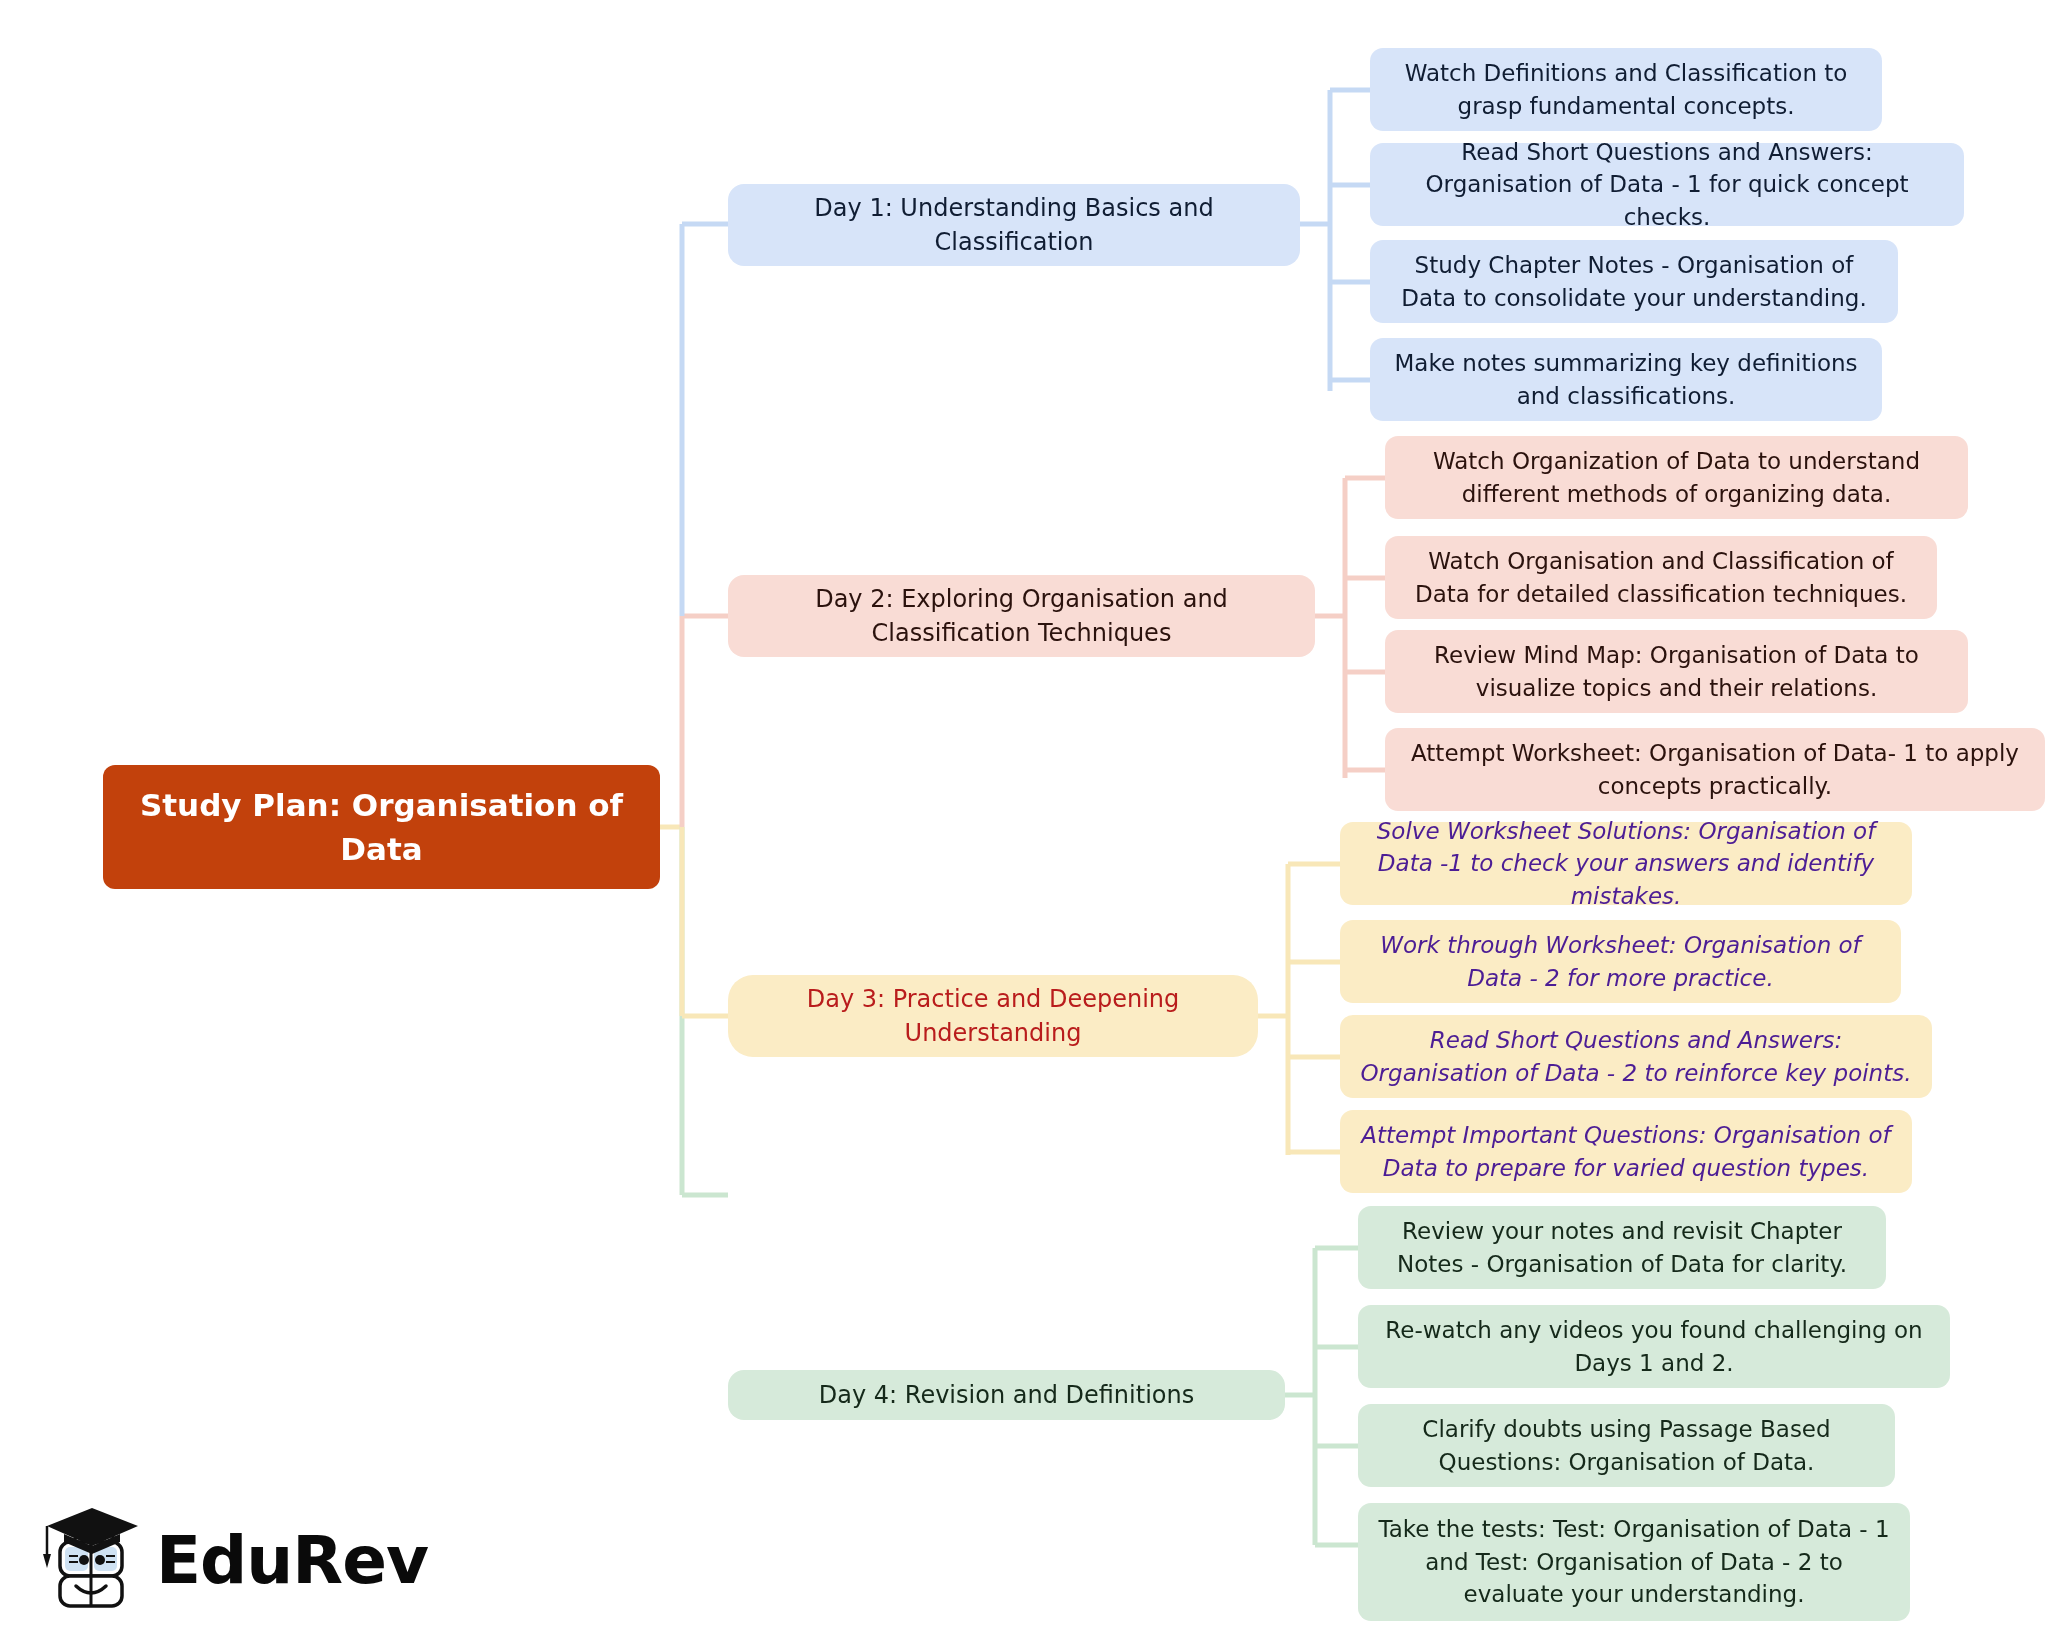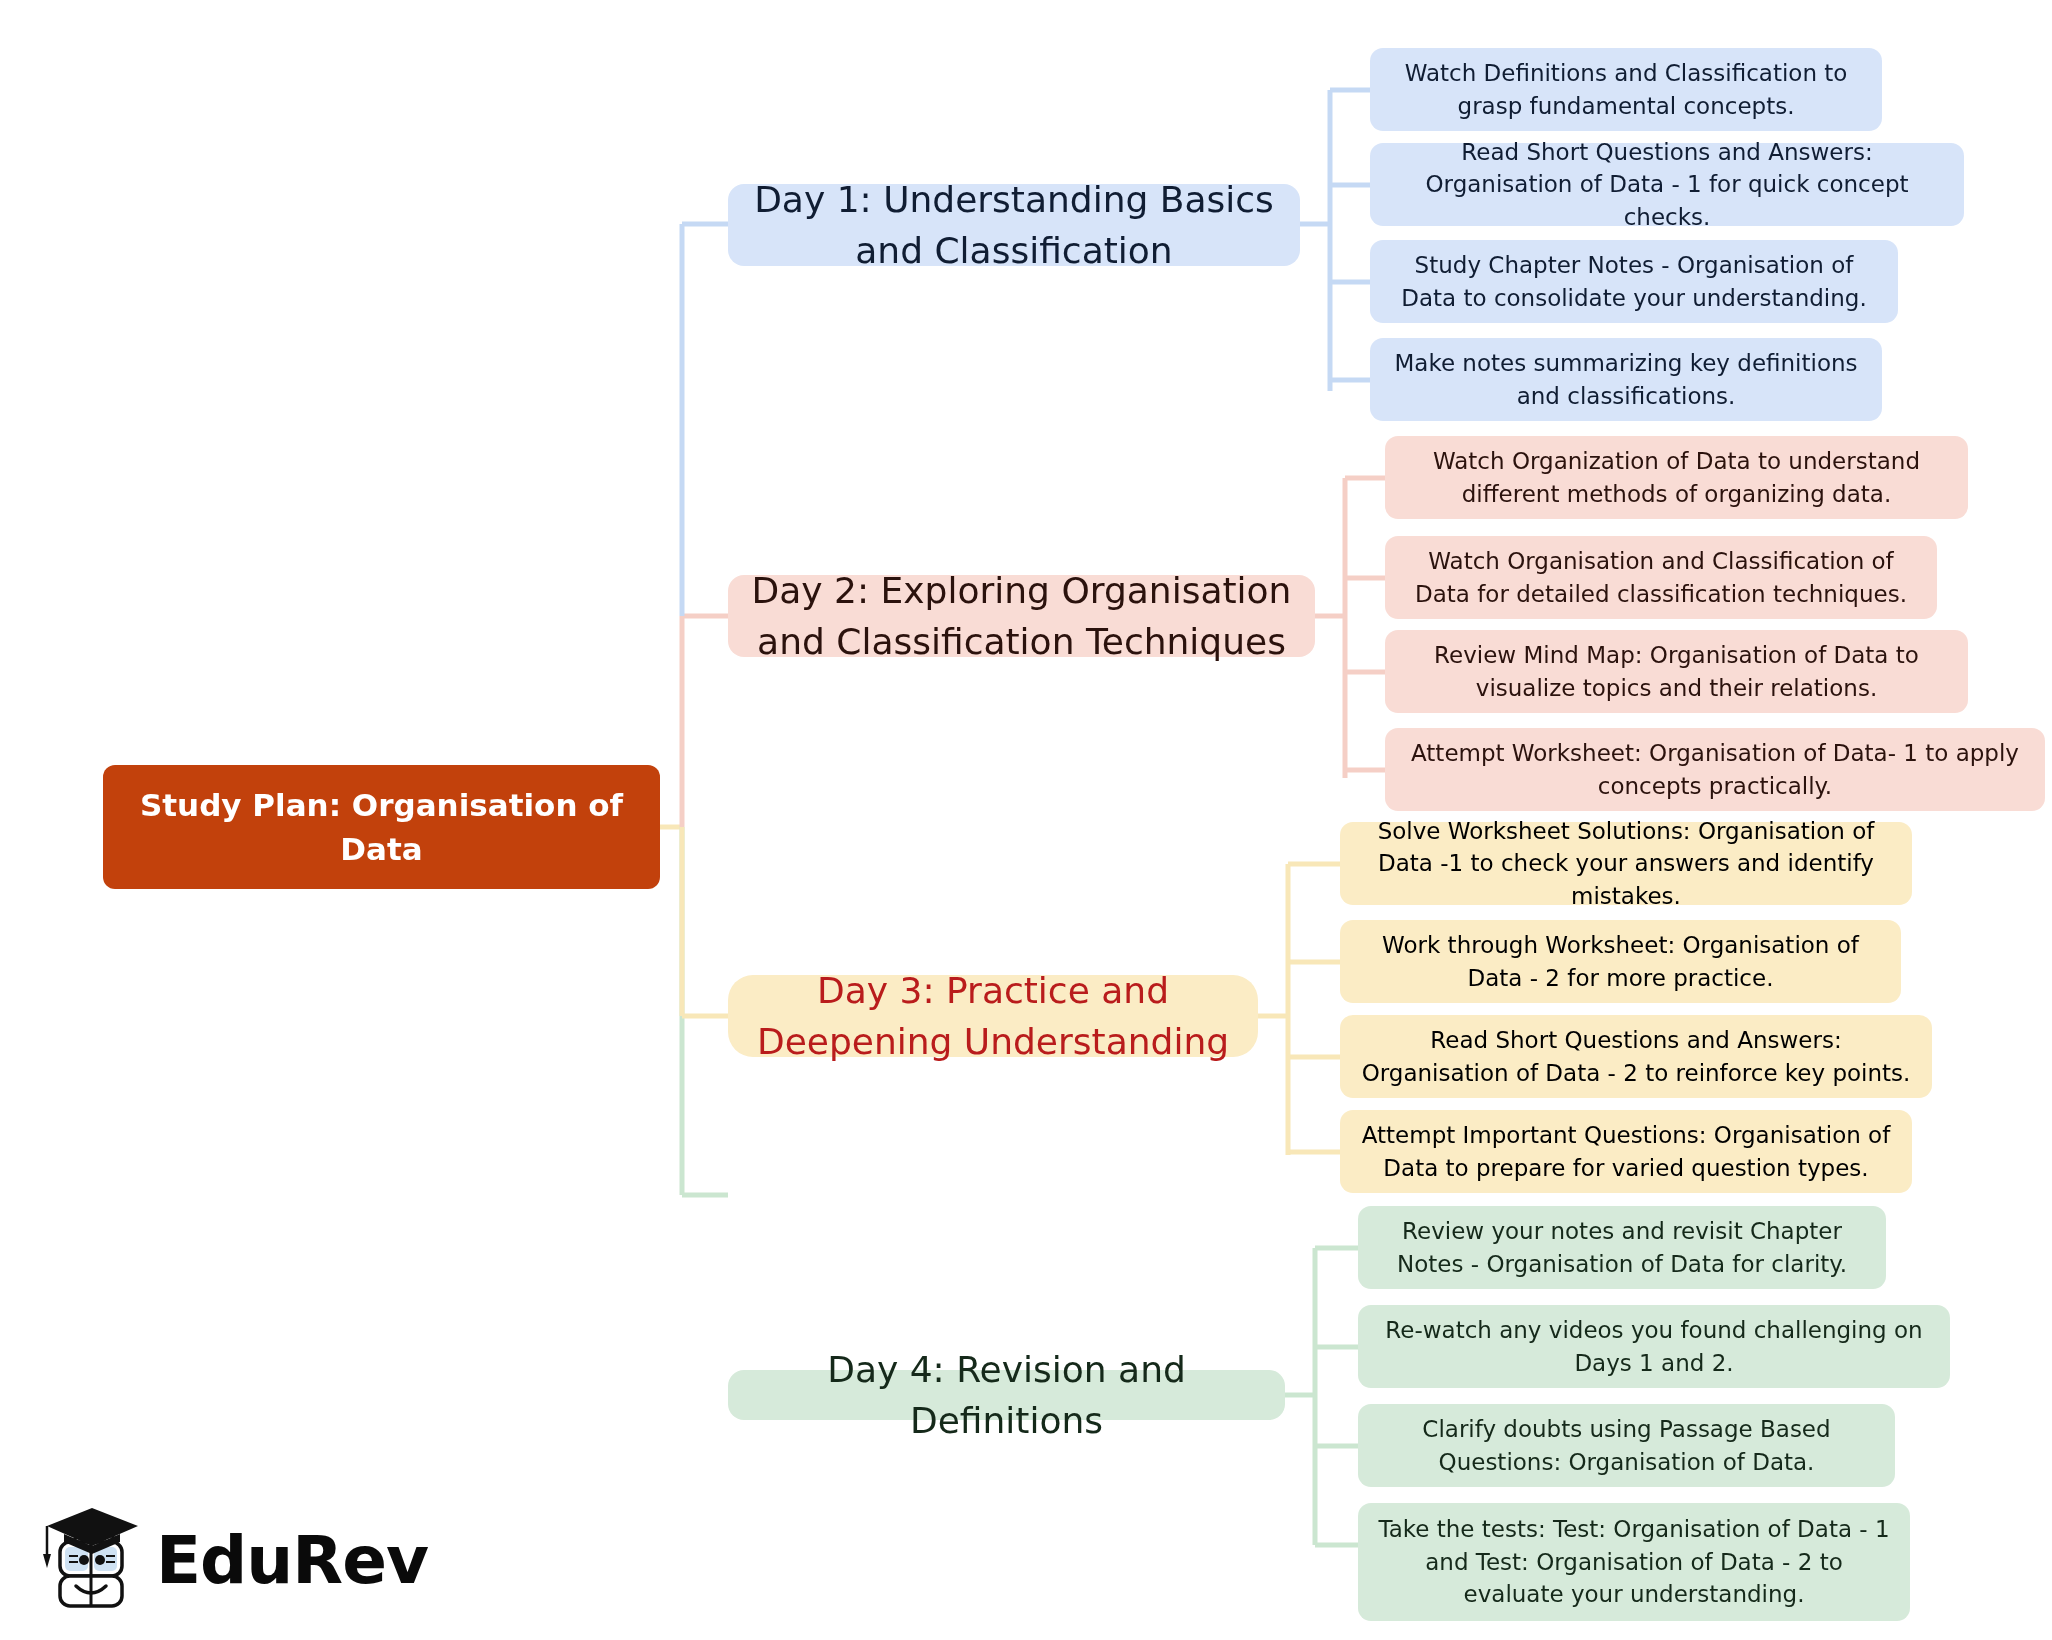--- a/index.html
+++ b/index.html
@@ -27,37 +27,37 @@
   .root {
     background: #c2410c;
     color: #ffffff;
     font-weight: bold;
     font-size: 31px;
     border-radius: 12px;
     padding: 14px 22px;
   }
 
   .day {
-    font-size: 36px;
+    font-size: 24px;
     border-radius: 16px;
     padding: 12px 20px;
   }
   .day-1 { background: #d7e4f9; color: #101d33; }
   .day-2 { background: #f9dcd5; color: #2b120d; }
   .day-3 { background: #fbecc5; color: #b91c1c; border-radius: 25px; }
   .day-4 { background: #d6eada; color: #15291a; }
 
   .leaf {
     font-size: 23px;
     border-radius: 13px;
     padding: 10px 16px;
   }
   .leaf-1 { background: #d7e4f9; color: #101d33; }
   .leaf-2 { background: #f9dcd5; color: #2b120d; }
-  .leaf-3 { background: #fbecc5; color: #000000; }
+  .leaf-3 { background: #fbecc5; color: #4c1d95; font-style: italic; }
   .leaf-4 { background: #d6eada; color: #15291a; }
 
   
   #logo {
     position: absolute;
     left: 34px; top: 1500px;
     width: 370px; height: 122px;
     display: flex; align-items: center; gap: 14px;
   }
   #logo .mark { width: 108px; height: 118px; flex: 0 0 auto; }

